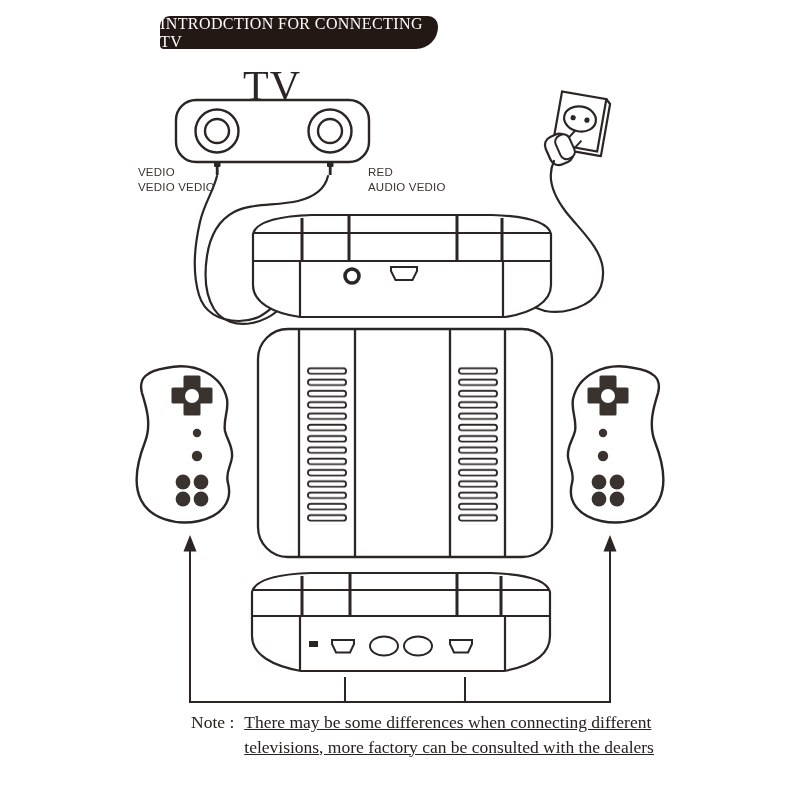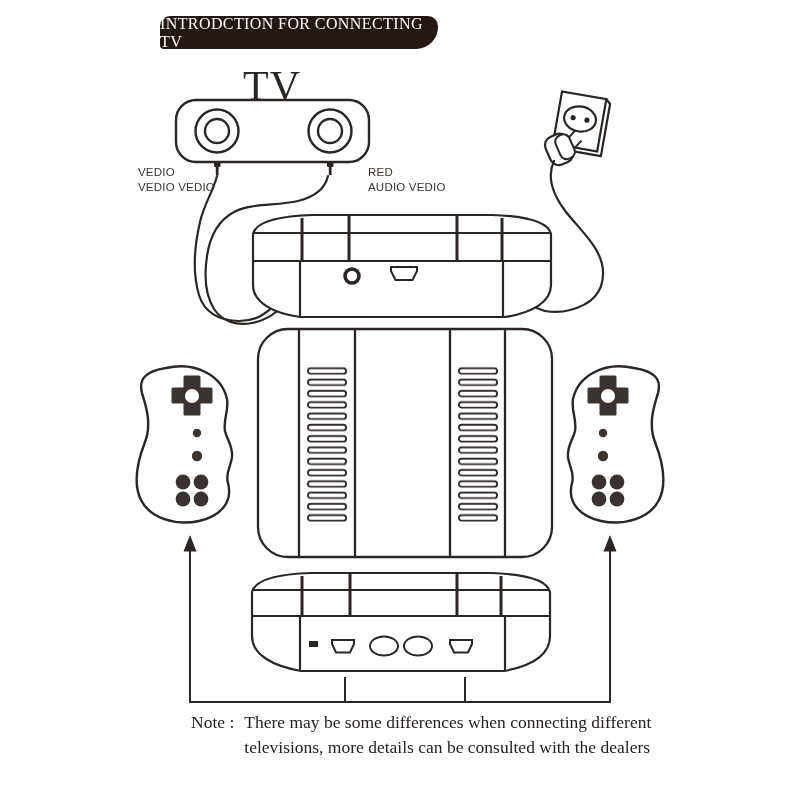--- a/index.html
+++ b/index.html
@@ -22,21 +22,21 @@
             font-size:42px;color:var(--ink);letter-spacing:1px;z-index:2;}
   .port-label{position:absolute;font-family:"Liberation Sans",sans-serif;
               font-size:11.5px;line-height:15px;color:var(--button-fill);
               letter-spacing:0.2px;z-index:2;}
   .port-label span{display:block;}
   .label-left{left:138px;top:165px;}
   .label-right{left:368px;top:165px;}
   .note{position:absolute;left:155px;top:710px;width:510px;display:flex;
         font-size:17.5px;line-height:24.5px;color:var(--note-text);z-index:2;margin-left:36px;}
   .note-prefix{flex:0 0 auto;margin-right:10px;}
-  .note-lines div{white-space:nowrap;}
+  .note-lines div{white-space:nowrap;text-decoration:underline;}
 </style>
 </head>
 <body>
 
 <div class="page">
 
   <div class="banner">
     <span>INTRODCTION FOR CONNECTING TV</span>
   </div>
 
@@ -165,17 +165,17 @@
       <path d="M 190,549 V 702 H 610 V 549"></path>
       <polygon points="190,535 183.5,551.5 196.5,551.5" fill="var(--ink)" stroke="none"></polygon>
       <polygon points="610,535 603.5,551.5 616.5,551.5" fill="var(--ink)" stroke="none"></polygon>
     </g>
   </svg>
 
   <div class="note">
     <span class="note-prefix">Note :</span>
     <div class="note-lines">
       <div>There may be some differences when connecting different</div>
-      <div>televisions, more details can be consulted with the dealers</div>
+      <div>televisions, more factory can be consulted with the dealers</div>
     </div>
   </div>
 
 </div>
 
 </body></html>

